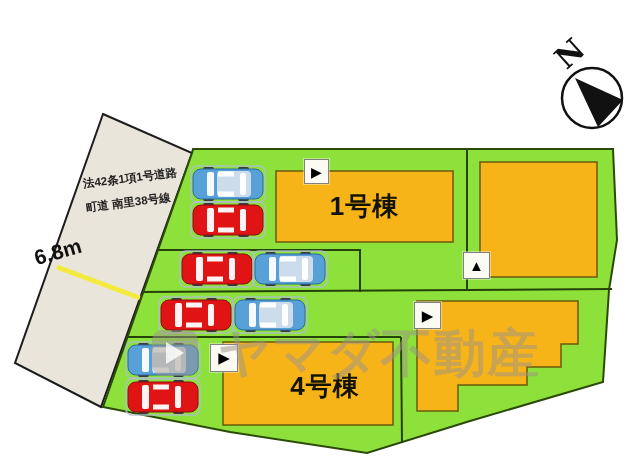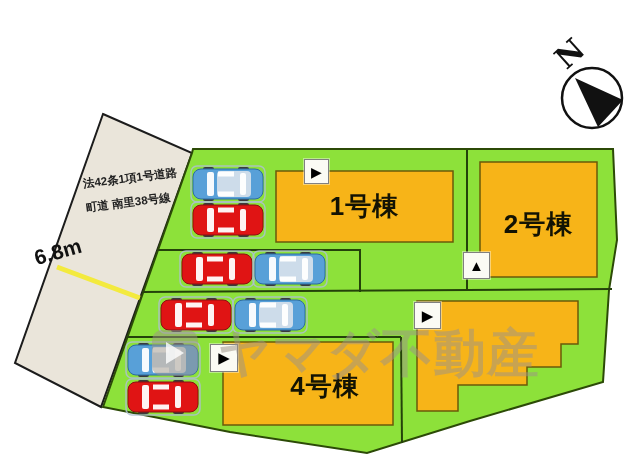--- a/index.html
+++ b/index.html
@@ -202,21 +202,20 @@
 
   <div class="abs road-label">
     <div>法42条1項1号道路</div>
     <div>町道 南里38号線</div>
   </div>
   <div class="abs width-label">6.8m</div>
 
   <div class="abs compass-n">N</div>
 
   <div class="abs bldg-label bl1">1号棟</div>
-  <div class="abs bldg-label bl2">2号棟</div>
   <div class="abs bldg-label bl4">4号棟</div>
 
   <div class="abs marker mk1">▶</div>
   <div class="abs marker mk2">▲</div>
   <div class="abs marker mk3">▶</div>
   <div class="abs marker mk4">▶</div>
 
   <div class="abs watermark">
     <div class="wm-logo">
         <div class="tri"></div>

